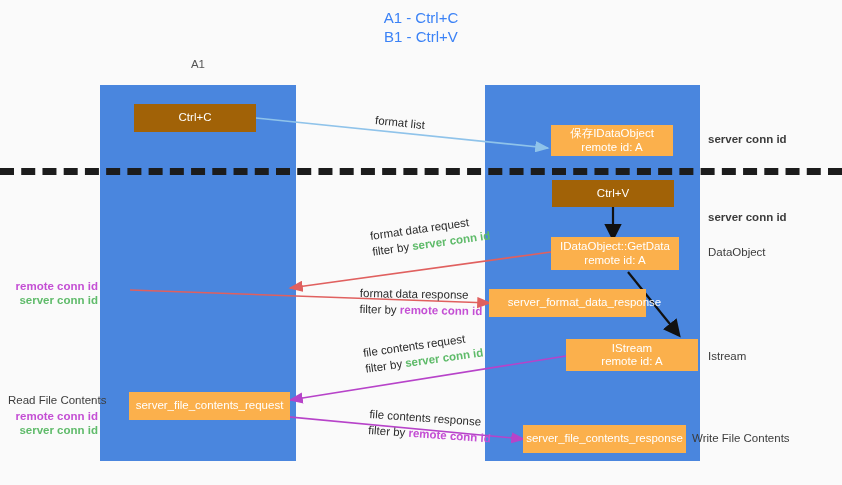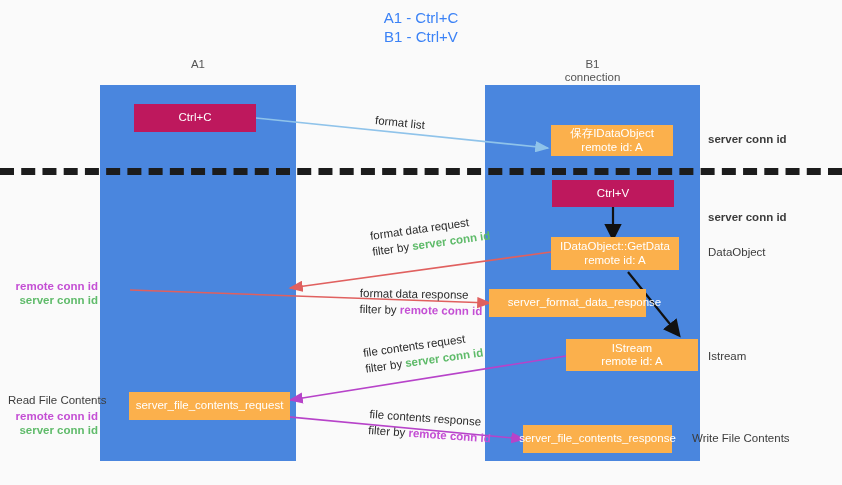--- a/index.html
+++ b/index.html
@@ -56,21 +56,21 @@
     box-sizing: border-box;
     display: flex;
     flex-direction: column;
     align-items: center;
     justify-content: center;
     text-align: center;
     color: #ffffff;
     font-size: 11.5px;
     line-height: 13.5px;
   }
-  .node.green { background: #be185d; text-align: right; }
+  .node.green { background: #a16207; text-align: right; }
   .node.orange { background: #fbb04c; justify-content: center; }
   .node .l2 { display: block; }
 
   
   .side-note {
     font-size: 11.5px;
     line-height: 14px;
   }
   .green-txt { color: #5fbb6a; font-weight: bold; }
   .purple-txt { color: #c44fd4; font-weight: bold; }
@@ -140,24 +140,20 @@
   </svg>
 
   <div class="abs" id="dashed"></div>
 
   <div class="abs" id="title">A1 - Ctrl+C
 B1 - Ctrl+V</div>
 
   <div class="abs col-head" style="left:100px; top:58px; width:196px;">
     <span>A1</span>
   </div>
-  <div class="abs col-head" style="left:485px; top:58px; width:215px;">
-    <span>B1</span>
-    <span class="sub">connection</span>
-  </div>
 
   <div class="abs node green" style="left:134px; top:104px; width:122px; height:28px;">
     <span>Ctrl+C</span>
   </div>
 
   <div class="abs node orange" style="left:551px; top:125px; width:122px; height:31px;">
     <span>保存IDataObject</span>
     <span class="l2">remote id: A</span>
   </div>
 
@@ -177,21 +173,21 @@
 
 
   <div class="abs node orange" style="left:489px; top:289px; width:157px; height:28px;padding-left:34px;">
     <span>server_format_data_response</span>
   </div>
 
   <div class="abs node orange" style="left:129px; top:392px; width:161px; height:28px;">
     <span>server_file_contents_request</span>
   </div>
 
-  <div class="abs node orange" style="left:523px; top:425px; width:149px; height:28px;">
+  <div class="abs node orange" style="left:523px; top:425px; width:163px; height:28px;">
     <span>server_file_contents_response</span>
   </div>
 
   <div class="abs right-label green-txt" style="left:708px; top:132px;">server conn id</div>
 
   <div class="abs right-label green-txt" style="left:708px; top:210px;">server conn id</div>
 
   <div class="abs right-label" style="left:708px; top:245px;">DataObject</div>
 
   <div class="abs right-label" style="left:708px; top:349px;">Istream</div>

